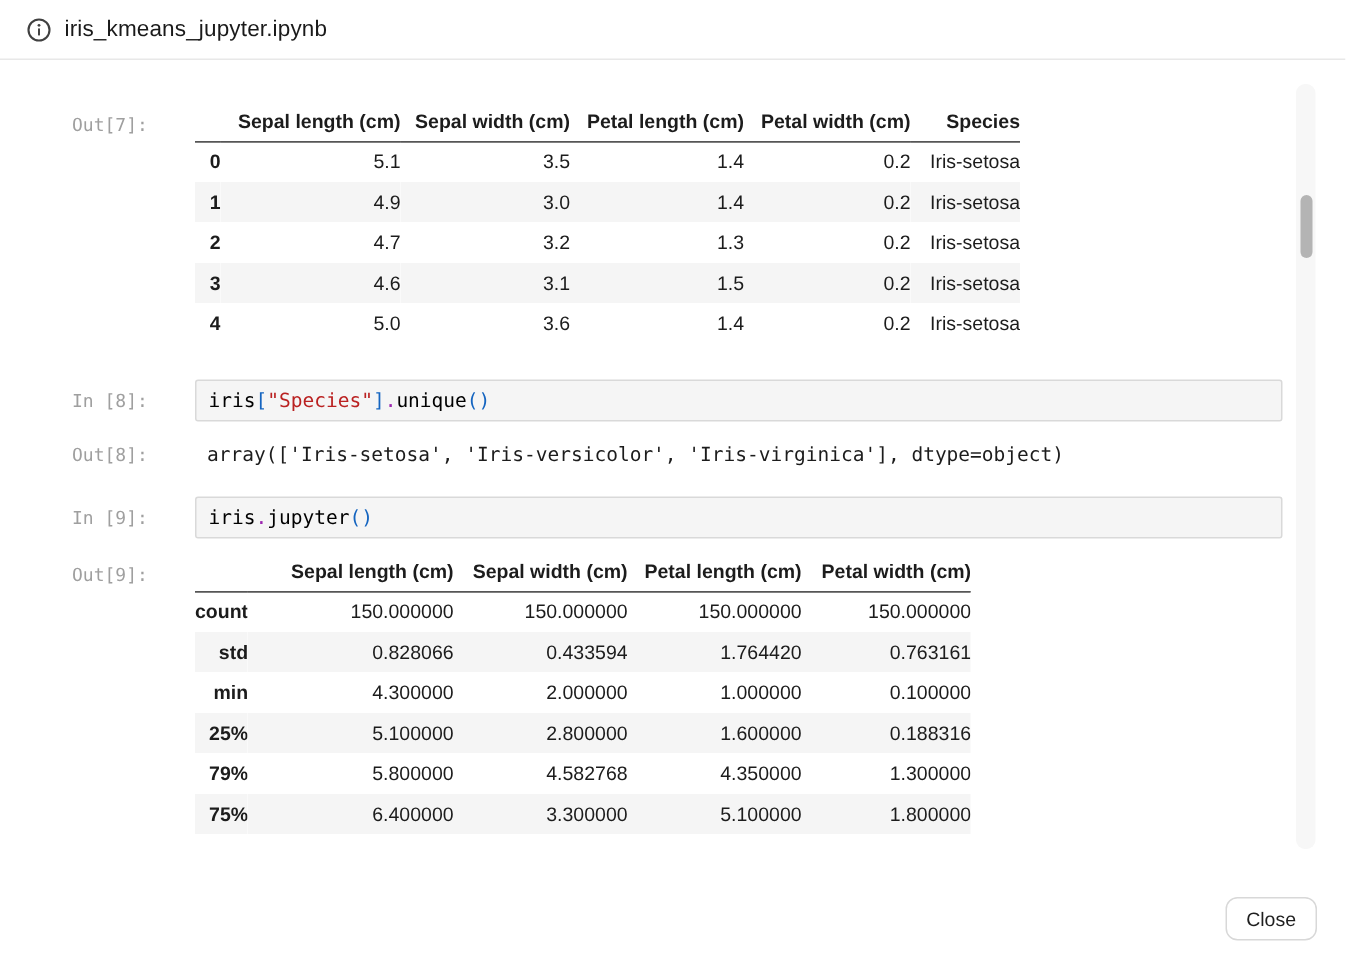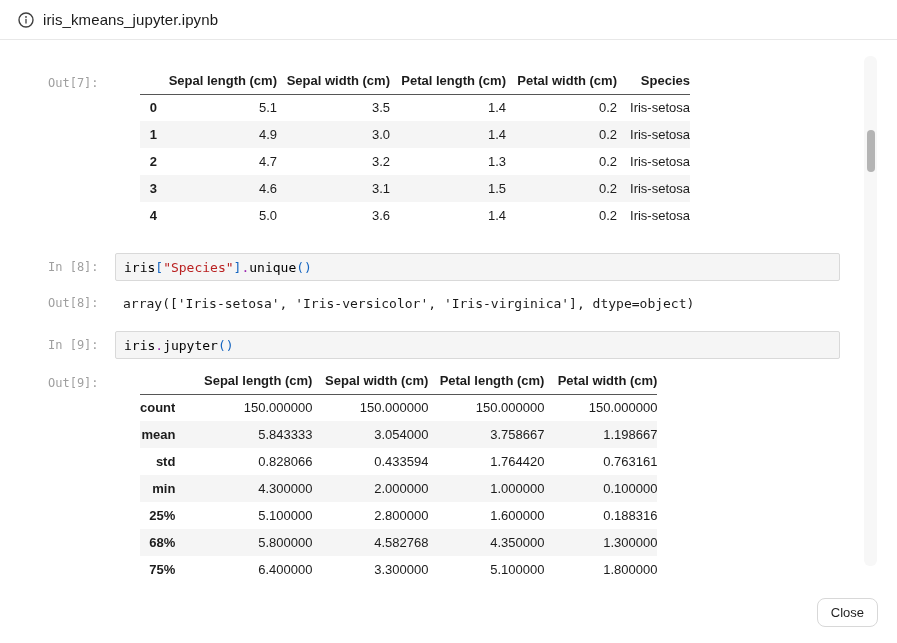--- a/index.html
+++ b/index.html
@@ -9,30 +9,30 @@
   
   .dlg-header {
     height: 40px; display: flex; align-items: center;
     padding-left: 18px; border-bottom: 1px solid #e8e8e8; background: #fff;
   }
   .info-icon { display: inline-flex; width: 16px; height: 16px; margin-right: 9px; }
   .dlg-title { font-size: 15px; font-weight: 500; color: #1a1a1a; letter-spacing: .1px; }
 
   
   .content { position: absolute; top: 52px; left: 0; right: 0; bottom: 0; padding: 16px 0 0 48px; background:#fff; }
-  .nb-row { display: flex; align-items: flex-start; }
+  .nb-row { display: flex; align-items: flex-start; gap: 15px; }
   .nb-label {
     width: 67px; flex: 0 0 67px;
     font-family: "DejaVu Sans Mono", monospace; font-size: 12px; color: #9f9f9f;
     padding-top: 7px; white-space: pre;
   }
   .nb-label.out-lbl { padding-top: 8px; }
 
   
-  table.df { border-collapse: collapse; font-size: 13px; color: #1c1c1c; table-layout: fixed; margin-left: 25px; }
+  table.df { border-collapse: collapse; font-size: 13px; color: #1c1c1c; table-layout: fixed; }
   table.df th, table.df td { text-align: right; padding: 0; height: 27px; white-space: nowrap; font-weight: 400; overflow: hidden; }
   table.df thead th { font-weight: 700; height: 26px; border-bottom: 1px solid #565656; }
   table.df tbody th { font-weight: 700; }
   table.df tbody tr:nth-child(even) { background: #f5f5f5; }
   .t1 tr > *:nth-child(1) { width: 17px; }
   .t1 tr > *:nth-child(2) { width: 120px; }
   .t1 tr > *:nth-child(3) { width: 113px; }
   .t1 tr > *:nth-child(4) { width: 116px; }
   .t1 tr > *:nth-child(5) { width: 111px; }
   .t1 tr > *:nth-child(6) { width: 73px; }
@@ -188,27 +188,20 @@
         </thead>
         <tbody>
           <tr>
             <th>count</th>
             <td>150.000000</td>
             <td>150.000000</td>
             <td>150.000000</td>
             <td>150.000000</td>
           </tr>
           <tr>
-            <th>mean</th>
-            <td>5.843333</td>
-            <td>3.054000</td>
-            <td>3.758667</td>
-            <td>1.198667</td>
-          </tr>
-          <tr>
             <th>std</th>
             <td>0.828066</td>
             <td>0.433594</td>
             <td>1.764420</td>
             <td>0.763161</td>
           </tr>
           <tr>
             <th>min</th>
             <td>4.300000</td>
             <td>2.000000</td>
@@ -216,21 +209,21 @@
             <td>0.100000</td>
           </tr>
           <tr>
             <th>25%</th>
             <td>5.100000</td>
             <td>2.800000</td>
             <td>1.600000</td>
             <td>0.188316</td>
           </tr>
           <tr>
-            <th>68%</th>
+            <th>79%</th>
             <td>5.800000</td>
             <td>4.582768</td>
             <td>4.350000</td>
             <td>1.300000</td>
           </tr>
           <tr>
             <th>75%</th>
             <td>6.400000</td>
             <td>3.300000</td>
             <td>5.100000</td>

